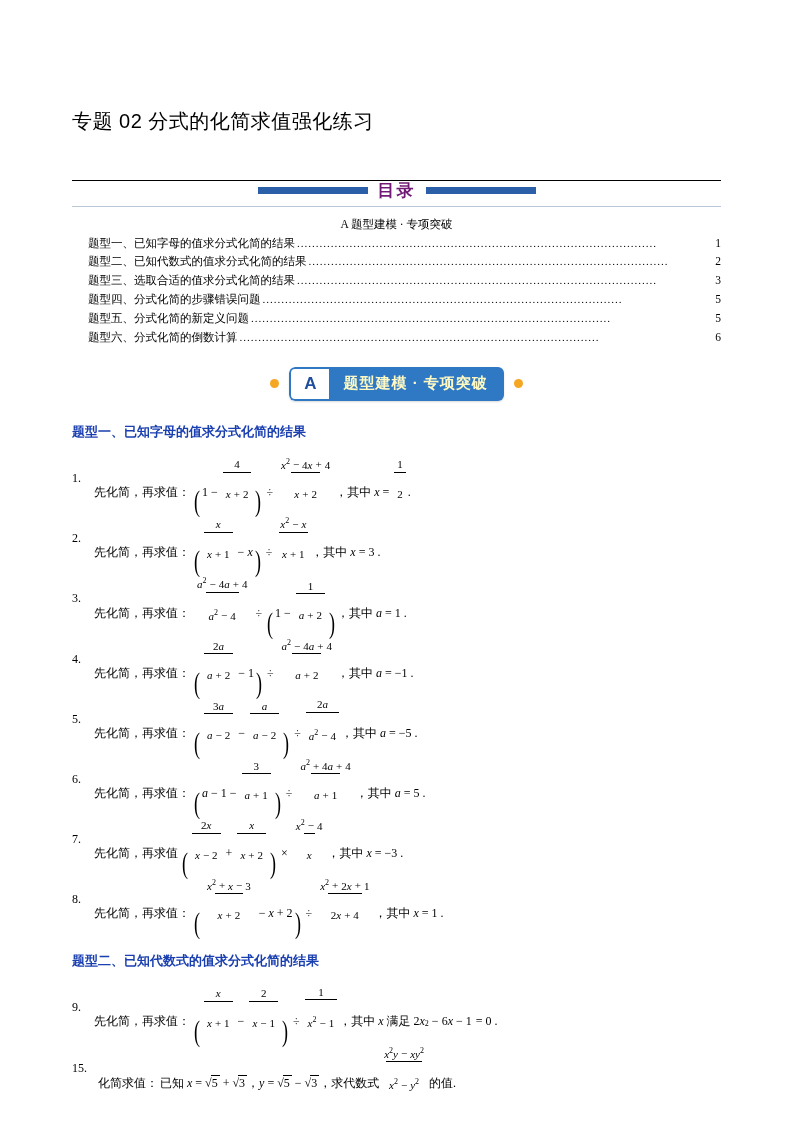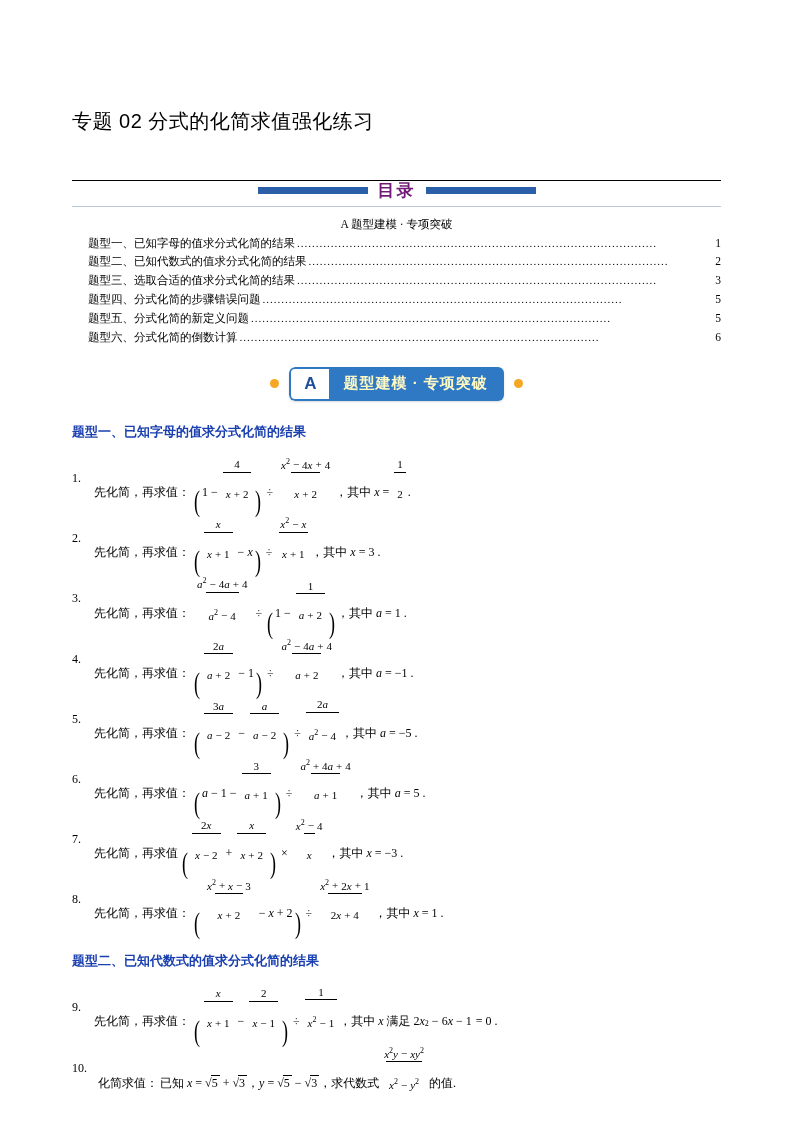--- a/index.html
+++ b/index.html
@@ -512,21 +512,21 @@
         <span class="op">−</span>
         <span class="mathn">6</span>
         <span class="math">x</span>
         <span class="op">−</span>
         <span class="mathn">1</span>
       <span class="mathn" style="margin-left:4px;">= 0 .</span>
     </span>
   </div>
 
   <div class="item">
-    <span class="num" style="width:26px;">10.</span>
+    <span class="num" style="width:26px;">15.</span>
     <span class="body">
       <span class="lead">化简求值：</span>
       <span class="cn">已知</span>
       <span class="math">&nbsp;x</span>
         <span class="op">=</span>
       <span class="radical">√</span>
         <span class="sqrt mathn">5</span>
         <span class="op">+</span>
         <span class="radical">√</span>
         <span class="sqrt mathn">3</span>

